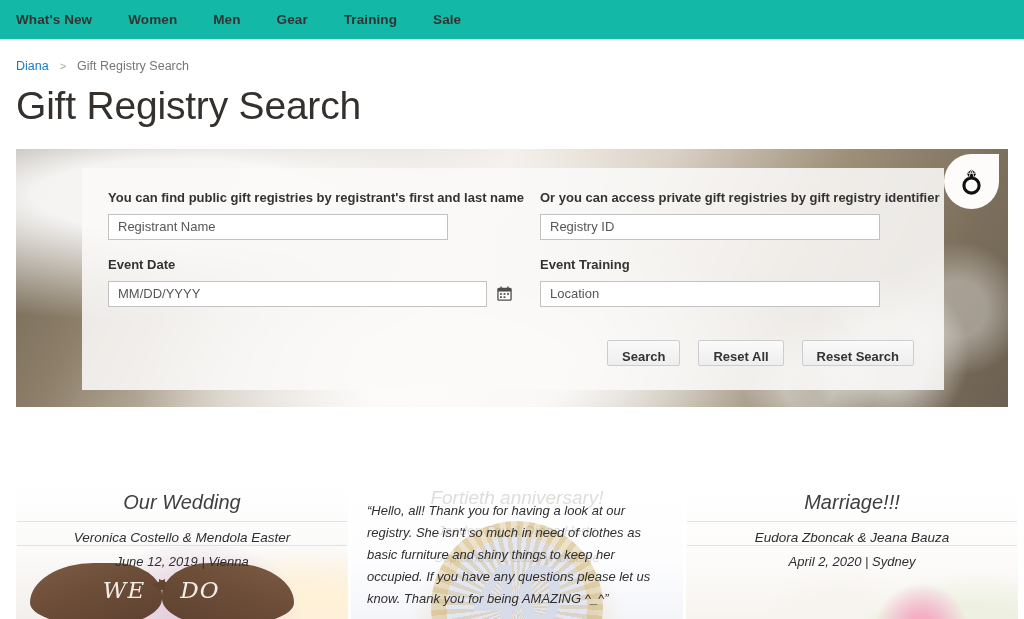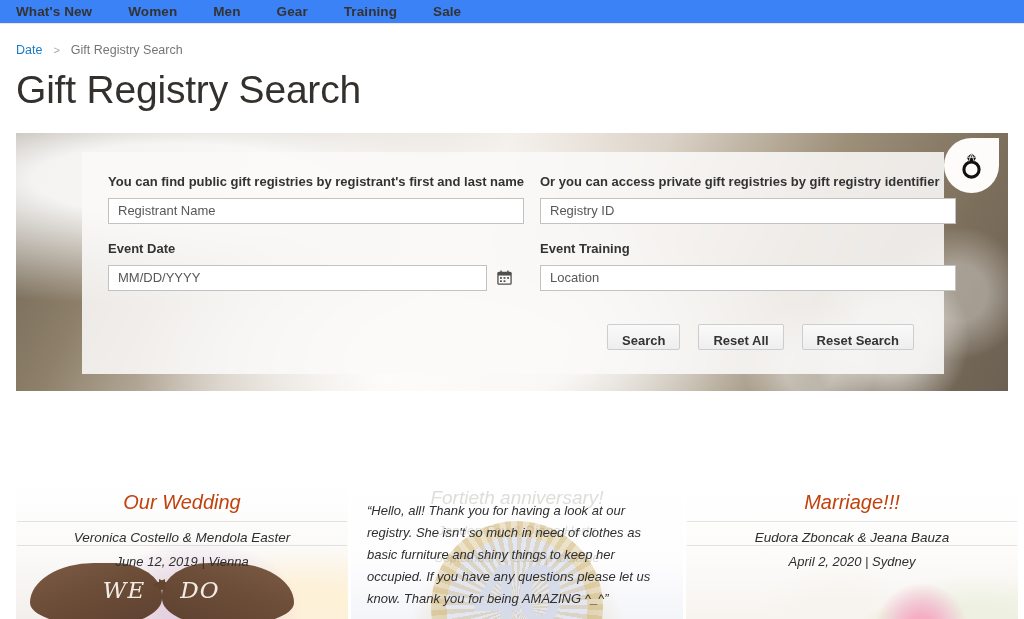--- a/index.html
+++ b/index.html
@@ -6,22 +6,22 @@
   html, body {
     margin: 0; padding: 0;
     width: 1024px; height: 619px;
     overflow: hidden;
     background: #ffffff;
     font-family: "Liberation Sans", sans-serif;
   }
 
   
   .topnav {
-    height: 24px;
-    background: #3b82f6;
+    height: 40px;
+    background: #14b8a6;
     border-bottom: 1px solid #e8e8e8;
     display: flex;
     align-items: center;
     padding-left: 16px;
   }
   .topnav-item {
     font-size: 13.5px;
     font-weight: bold;
     color: #333333;
     margin-right: 36px;
@@ -88,21 +88,21 @@
     font-size: 13px;
     font-weight: bold;
     color: #333333;
     margin-bottom: 9px;
     white-space: nowrap;
   }
   .field-row { margin-bottom: 17px; }
   .input-wrap { display: flex; align-items: center; gap: 8px; }
   .txt-input {
     height: 26px;
-    width: 416px;
+    width: 340px;
     border: 1px solid #c2c2c2;
     background: #ffffff;
     font-size: 13px;
     color: #33333a;
     font-family: "Liberation Sans", sans-serif;
     padding: 0 9px;
     outline: none;
   }
   .txt-input.short { width: 379px; }
   .txt-input::placeholder { color: #575757; opacity: 1; }
@@ -257,21 +257,21 @@
       radial-gradient(circle at 62% 118%, #e8f0d6 0 7%, rgba(255,255,255,0) 15%),
       radial-gradient(ellipse at 46% 112%, #f7f4ef 0 14%, rgba(255,255,255,0) 34%),
       radial-gradient(ellipse at 88% 104%, #eef1e2 0 10%, rgba(255,255,255,0) 26%),
       linear-gradient(#ffffff 0%, #fdfcfb 50%, #f7f4f0 100%);
   }
   .card-body { position: relative; padding-top: 2px; }
   .card-title {
     text-align: center;
     font-size: 20px;
     font-style: italic;
-    color: #c2410c;
+    color: #404040;
     padding: 6px 0 7px;
     border-bottom: 1px solid rgba(0,0,0,.10);
     margin: 0 1px;
   }
   .card-names {
     text-align: center;
     font-size: 13.5px;
     font-style: italic;
     color: #2f2f31;
     padding: 8px 0 0;
@@ -292,21 +292,21 @@
 <div class="topnav">
   <div class="topnav-item">What's New</div>
   <div class="topnav-item">Women</div>
   <div class="topnav-item">Men</div>
   <div class="topnav-item">Gear</div>
   <div class="topnav-item">Training</div>
   <div class="topnav-item">Sale</div>
 </div>
 
 <div class="breadcrumb">
-  <a class="crumb-link">Date</a>
+  <a class="crumb-link">Diana</a>
   <span class="crumb-sep">&gt;</span>
   <span class="crumb-current">Gift Registry Search</span>
 </div>
 
 <h1 class="page-title">Gift Registry Search</h1>
 
 <div class="hero">
   <div class="hero-photo"></div>
 
   <div class="hero-panel">

